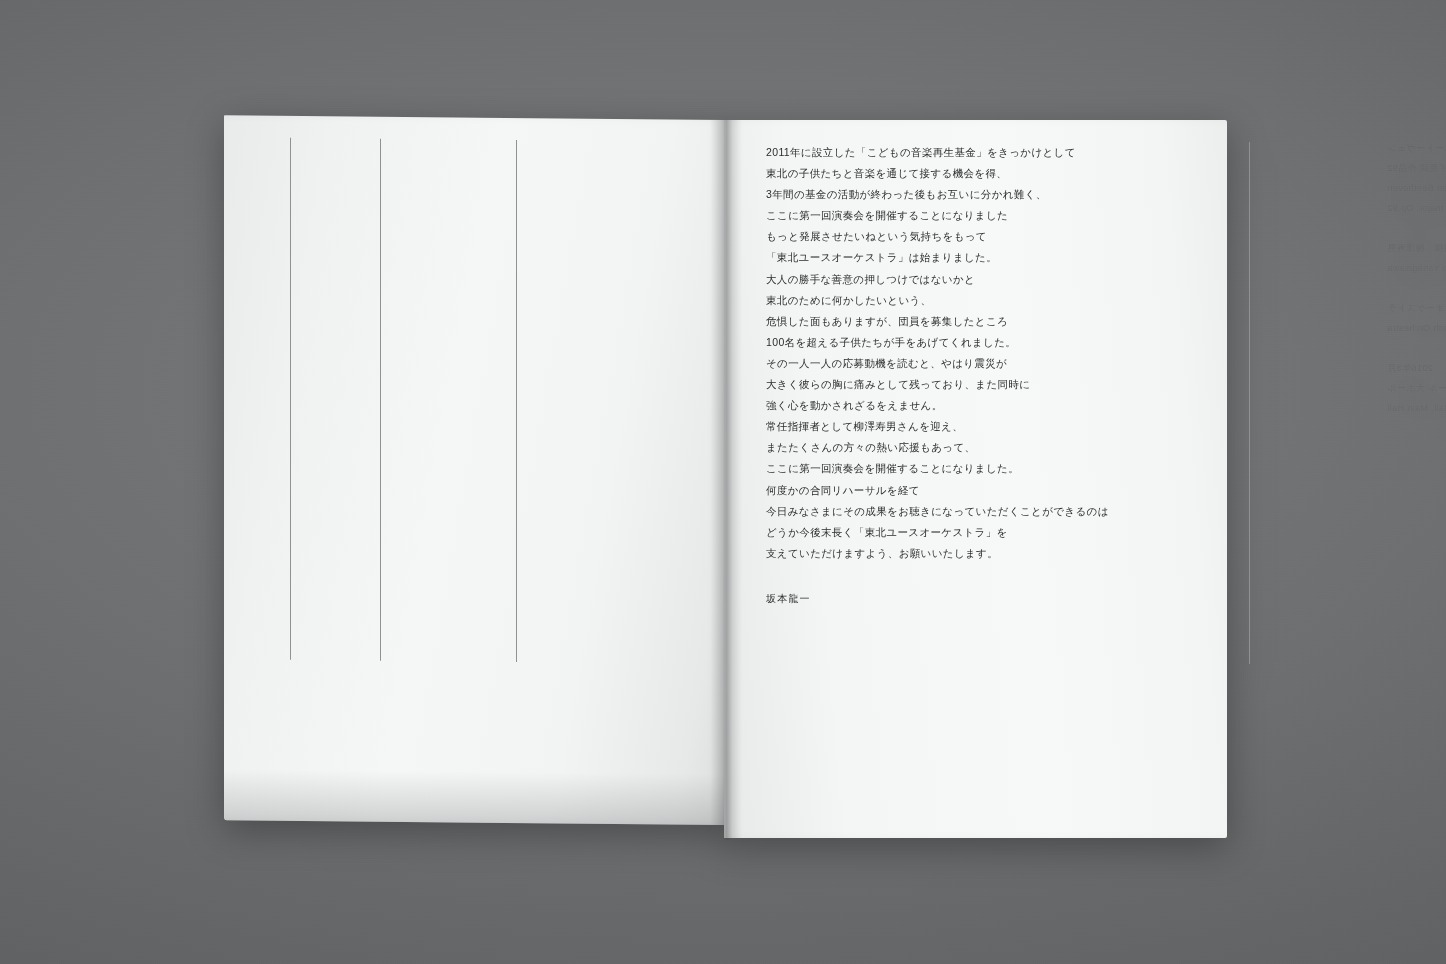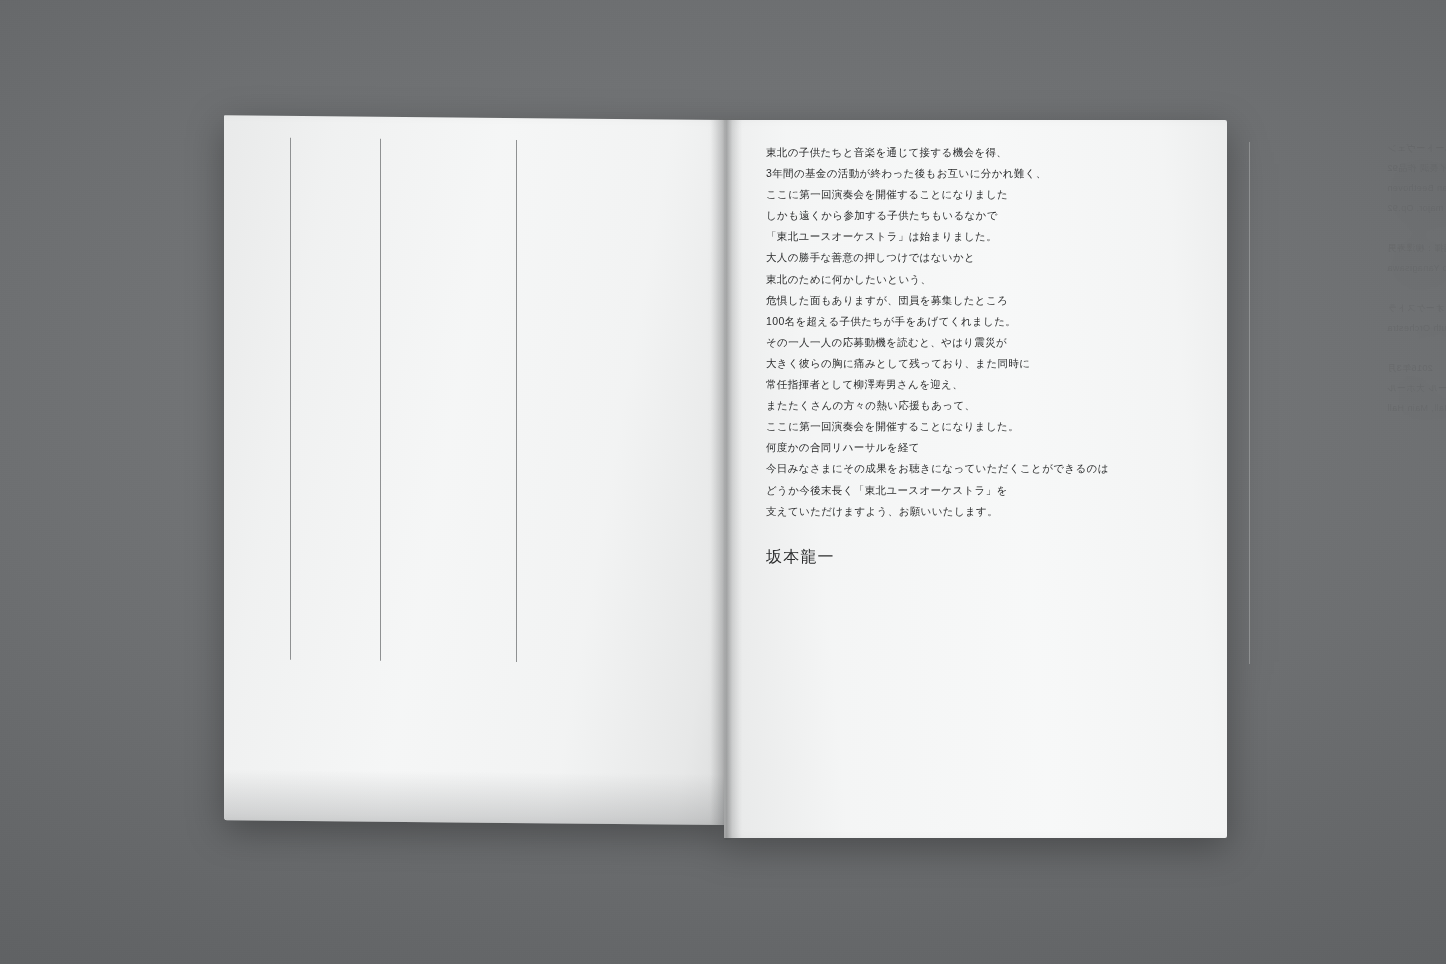--- a/index.html
+++ b/index.html
@@ -107,21 +107,21 @@
     width: 420px;
     color: #2b2c2d;
     font-size: 10.5px;
     line-height: 21.1px;
     letter-spacing: 0.35px;
     white-space: nowrap;
   }
   .text-block .line { height: 21.1px; }
   .signature {
     margin-top: 24px;
-    font-size: 16px;
+    font-size: 10px;
     letter-spacing: 1.2px;
   }
 
   
   .showthrough {
     position: absolute;
     left: 500px;
     top: 0;
     width: 503px;
     height: 718px;
@@ -186,31 +186,33 @@
         <div class="st-line">東北ユースオーケストラ</div>
         <div class="st-line">Tohoku Youth Orchestra</div>
         <div class="st-line">&nbsp;</div>
         <div class="st-line">2016年3月</div>
         <div class="st-line">サントリーホール 大ホール</div>
         <div class="st-line">Suntory Hall, Main Hall</div>
       </div>
     </div>
 
     <div class="text-block">
+      <div class="line">2011年に設立した「こどもの音楽再生基金」をきっかけとして</div>
       <div class="line">東北の子供たちと音楽を通じて接する機会を得、</div>
       <div class="line">3年間の基金の活動が終わった後もお互いに分かれ難く、</div>
       <div class="line">ここに第一回演奏会を開催することになりました</div>
-      <div class="line">しかも遠くから参加する子供たちもいるなかで</div>
+      <div class="line">もっと発展させたいねという気持ちをもって</div>
       <div class="line">「東北ユースオーケストラ」は始まりました。</div>
       <div class="line">大人の勝手な善意の押しつけではないかと</div>
       <div class="line">東北のために何かしたいという、</div>
       <div class="line">危惧した面もありますが、団員を募集したところ</div>
       <div class="line">100名を超える子供たちが手をあげてくれました。</div>
       <div class="line">その一人一人の応募動機を読むと、やはり震災が</div>
       <div class="line">大きく彼らの胸に痛みとして残っており、また同時に</div>
+      <div class="line">強く心を動かされざるをえません。</div>
       <div class="line">常任指揮者として柳澤寿男さんを迎え、</div>
       <div class="line">またたくさんの方々の熱い応援もあって、</div>
       <div class="line">ここに第一回演奏会を開催することになりました。</div>
       <div class="line">何度かの合同リハーサルを経て</div>
       <div class="line">今日みなさまにその成果をお聴きになっていただくことができるのは</div>
       <div class="line">どうか今後末長く「東北ユースオーケストラ」を</div>
       <div class="line">支えていただけますよう、お願いいたします。</div>
       <div class="signature">坂本龍一</div>
     </div>
   </div>

